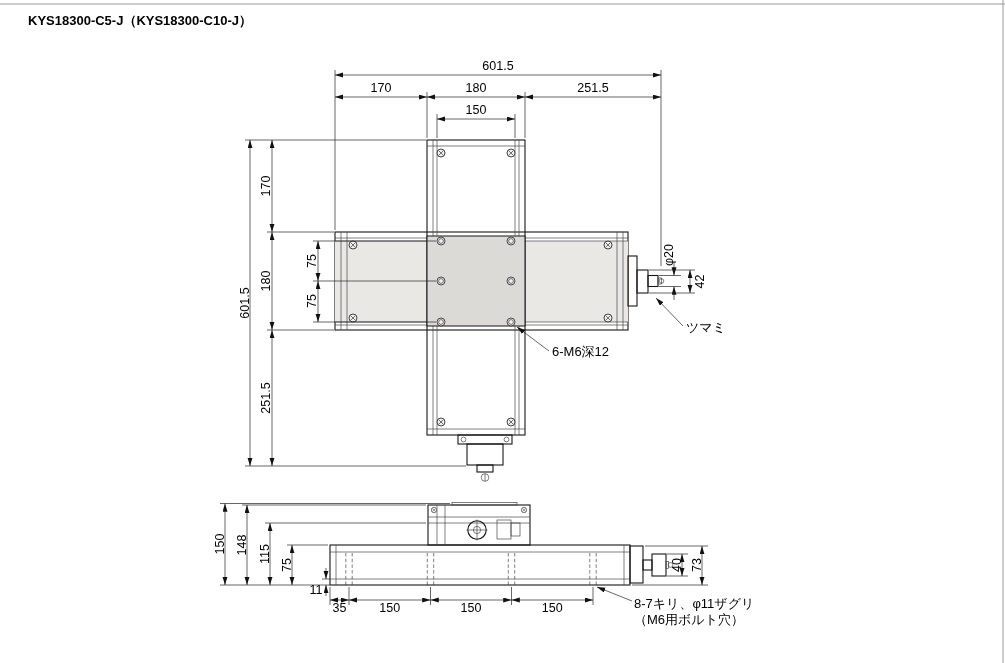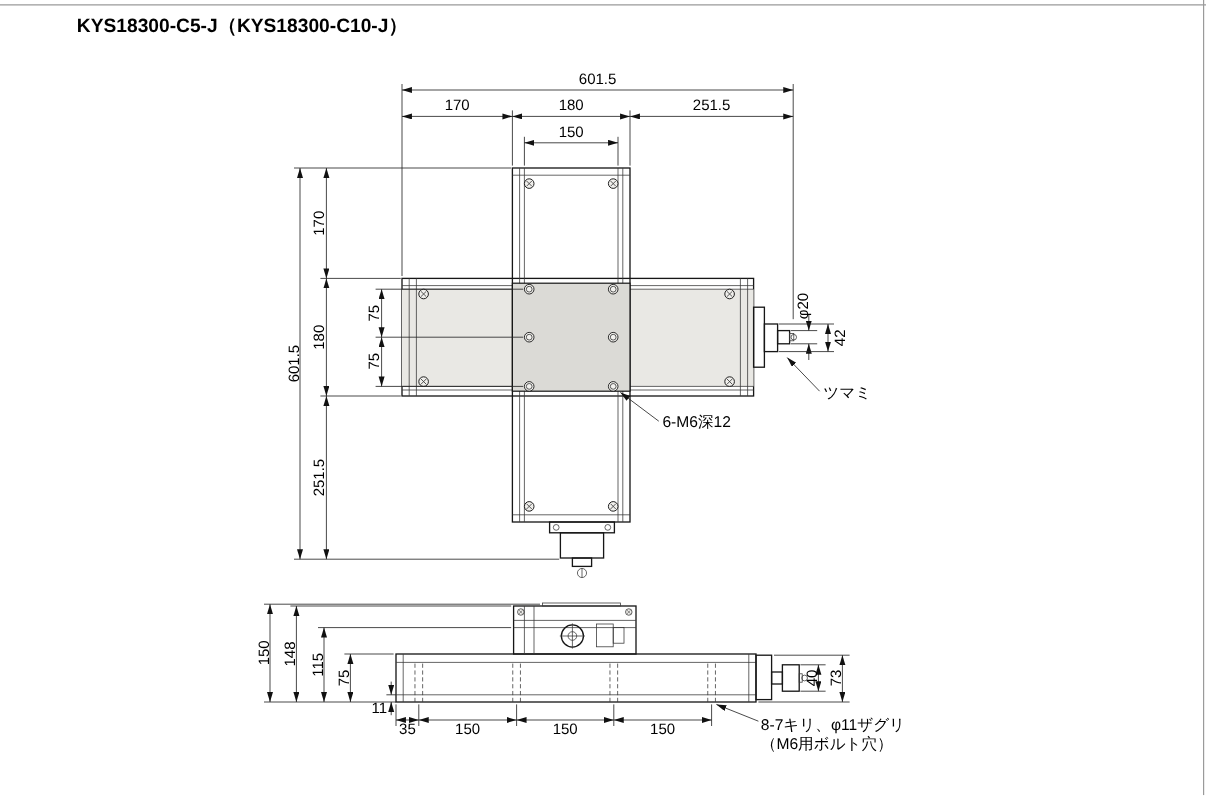--- a/index.html
+++ b/index.html
@@ -1,18 +1,18 @@
 <!DOCTYPE html>
 <html><head>
 <meta charset="utf-8">
 <style>
   html,body{margin:0;padding:0;background:#ffffff;}
   .page{position:relative;width:1005px;height:663px;background:#fff;overflow:hidden;
         font-family:"Liberation Sans",sans-serif;}
-  .title{position:absolute;left:28px;top:12px;font-size:16px;font-weight:bold;color:#000;margin-left:36px;}
+  .title{position:absolute;left:28px;top:12px;font-size:13px;font-weight:bold;color:#000;}
   svg{position:absolute;left:0;top:0;}
   
   .o  {fill:none;stroke:#161616;stroke-width:1.1;}
   .d  {fill:none;stroke:#3a3a3a;stroke-width:0.65;}
   .x  {fill:none;stroke:#262626;stroke-width:0.7;}
   .hid{fill:none;stroke:#3a3a3a;stroke-width:0.65;stroke-dasharray:3.5 2.2;}
   .brd{stroke:#9a9a9a;stroke-width:1;}
   
   .t  {font-family:"Liberation Sans",sans-serif;font-size:12.5px;fill:#000;text-anchor:middle;}
   .lab{font-family:"Liberation Sans",sans-serif;font-size:13px;fill:#000;text-anchor:start;}

